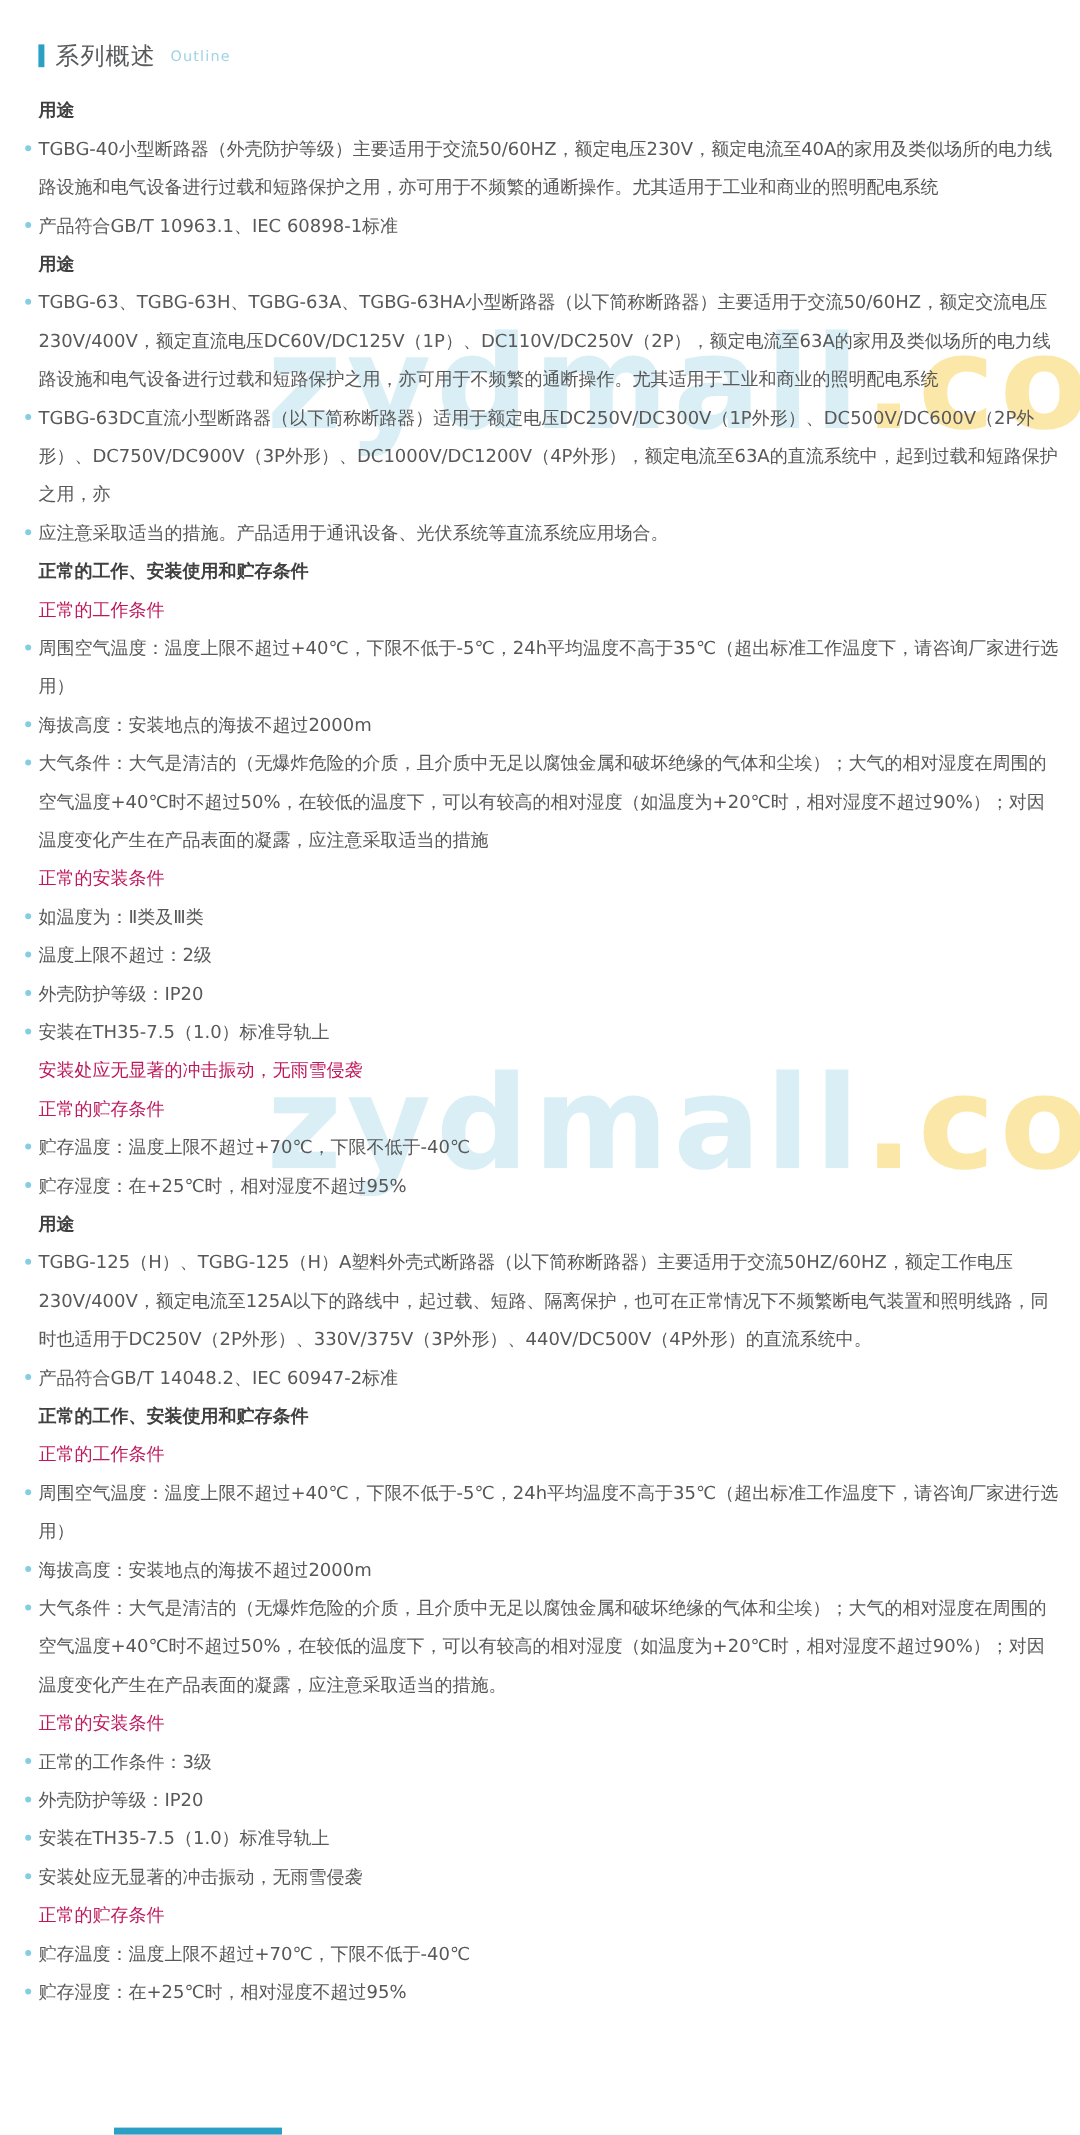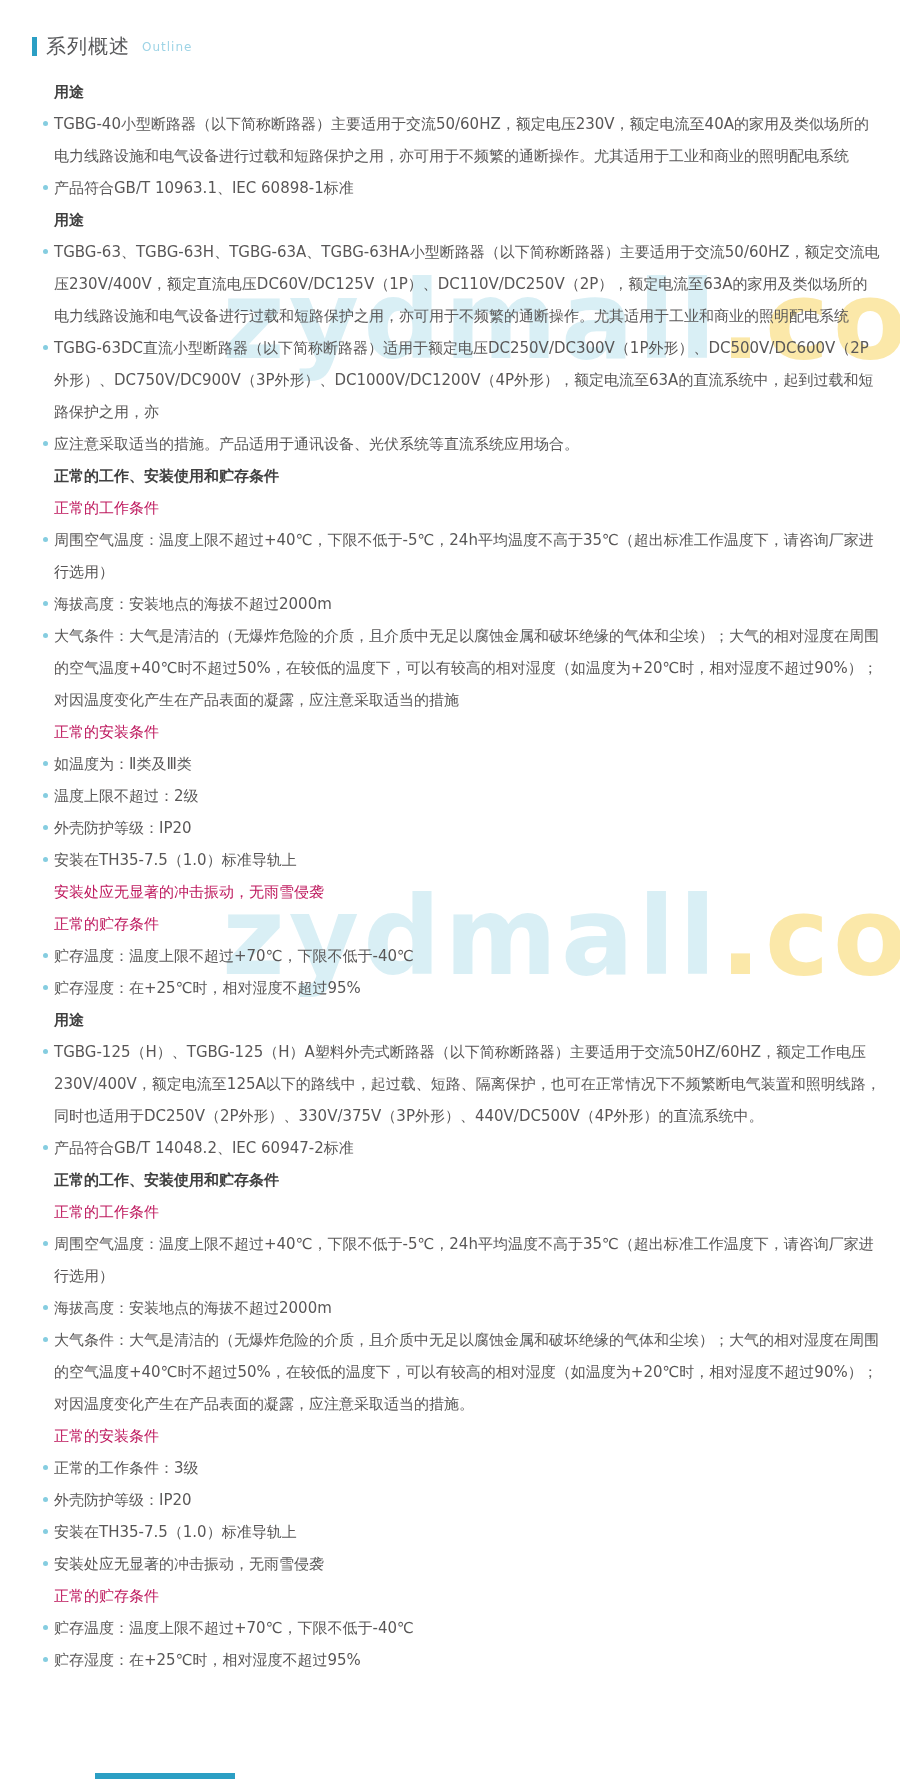--- a/index.html
+++ b/index.html
@@ -18,21 +18,21 @@
   .wm-1{left:222px;top:258px;}
   .wm-2{left:222px;top:874px;}
   .wm-name{color:rgba(64,175,205,0.20);text-align:center;}
   .wm-tld{color:rgba(246,198,40,0.40);}
   
   .page{position:relative;z-index:1;padding:33px 18px 0 32px;}
   .header{display:flex;align-items:center;margin-bottom:16px;text-align:center;}
   .accent-bar{width:5px;height:19px;background:#2b9fc4;margin-right:9px;flex:0 0 auto;}
   .title-cn{font-size:20px;color:#58595b;letter-spacing:1px;}
   .title-en{font-size:12px;color:#9ed4e6;margin-left:12px;letter-spacing:1px;}
-  .content{max-width:850px;margin-left:22px;}
+  .content{max-width:850px;}
   .item{
     position:relative;font-size:15px;line-height:32px;
     text-align:left;
   }
   .item.heading{font-weight:bold;color:#404040;}
   .item.plain{color:#be185d;}
   .item .dot{
     position:absolute;left:-11px;top:13px;width:5px;height:5px;
     border-radius:50%;background:#85cde0;
   }
@@ -48,21 +48,21 @@
 <div class="watermark wm-2"><span class="wm-name">zydmall</span><span class="wm-tld">.com</span></div>
 
 <div class="page">
   <div class="header">
     <span class="accent-bar"></span>
     <span class="title-cn">系列概述</span>
     <span class="title-en">Outline</span>
   </div>
   <div class="content" id="content-list">
       <div class="item heading"><span class="txt">用途</span></div>
-      <div class="item bullet"><span class="dot"></span><span class="txt">TGBG-40小型断路器（以下简称断路器）主要适用于交流50/60HZ，额定电压230V，额定电流至40A的家用及类似场所的电力线路设施和电气设备进行过载和短路保护之用，亦可用于不频繁的通断操作。尤其适用于工业和商业的照明配电系统</span></div>
+      <div class="item bullet"><span class="dot"></span><span class="txt">TGBG-40小型断路器（外壳防护等级）主要适用于交流50/60HZ，额定电压230V，额定电流至40A的家用及类似场所的电力线路设施和电气设备进行过载和短路保护之用，亦可用于不频繁的通断操作。尤其适用于工业和商业的照明配电系统</span></div>
       <div class="item bullet"><span class="dot"></span><span class="txt">产品符合GB/T 10963.1、IEC 60898-1标准</span></div>
       <div class="item heading"><span class="txt">用途</span></div>
       <div class="item bullet"><span class="dot"></span><span class="txt">TGBG-63、TGBG-63H、TGBG-63A、TGBG-63HA小型断路器（以下简称断路器）主要适用于交流50/60HZ，额定交流电压230V/400V，额定直流电压DC60V/DC125V（1P）、DC110V/DC250V（2P），额定电流至63A的家用及类似场所的电力线路设施和电气设备进行过载和短路保护之用，亦可用于不频繁的通断操作。尤其适用于工业和商业的照明配电系统</span></div>
       <div class="item bullet"><span class="dot"></span><span class="txt">TGBG-63DC直流小型断路器（以下简称断路器）适用于额定电压DC250V/DC300V（1P外形）、DC500V/DC600V（2P外形）、DC750V/DC900V（3P外形）、DC1000V/DC1200V（4P外形），额定电流至63A的直流系统中，起到过载和短路保护之用，亦</span></div>
       <div class="item bullet"><span class="dot"></span><span class="txt">应注意采取适当的措施。产品适用于通讯设备、光伏系统等直流系统应用场合。</span></div>
       <div class="item heading"><span class="txt">正常的工作、安装使用和贮存条件</span></div>
       <div class="item plain"><span class="txt">正常的工作条件</span></div>
       <div class="item bullet"><span class="dot"></span><span class="txt">周围空气温度：温度上限不超过+40℃，下限不低于-5℃，24h平均温度不高于35℃（超出标准工作温度下，请咨询厂家进行选用）</span></div>
       <div class="item bullet"><span class="dot"></span><span class="txt">海拔高度：安装地点的海拔不超过2000m</span></div>
       <div class="item bullet"><span class="dot"></span><span class="txt">大气条件：大气是清洁的（无爆炸危险的介质，且介质中无足以腐蚀金属和破坏绝缘的气体和尘埃）；大气的相对湿度在周围的空气温度+40℃时不超过50%，在较低的温度下，可以有较高的相对湿度（如温度为+20℃时，相对湿度不超过90%）；对因温度变化产生在产品表面的凝露，应注意采取适当的措施</span></div>

